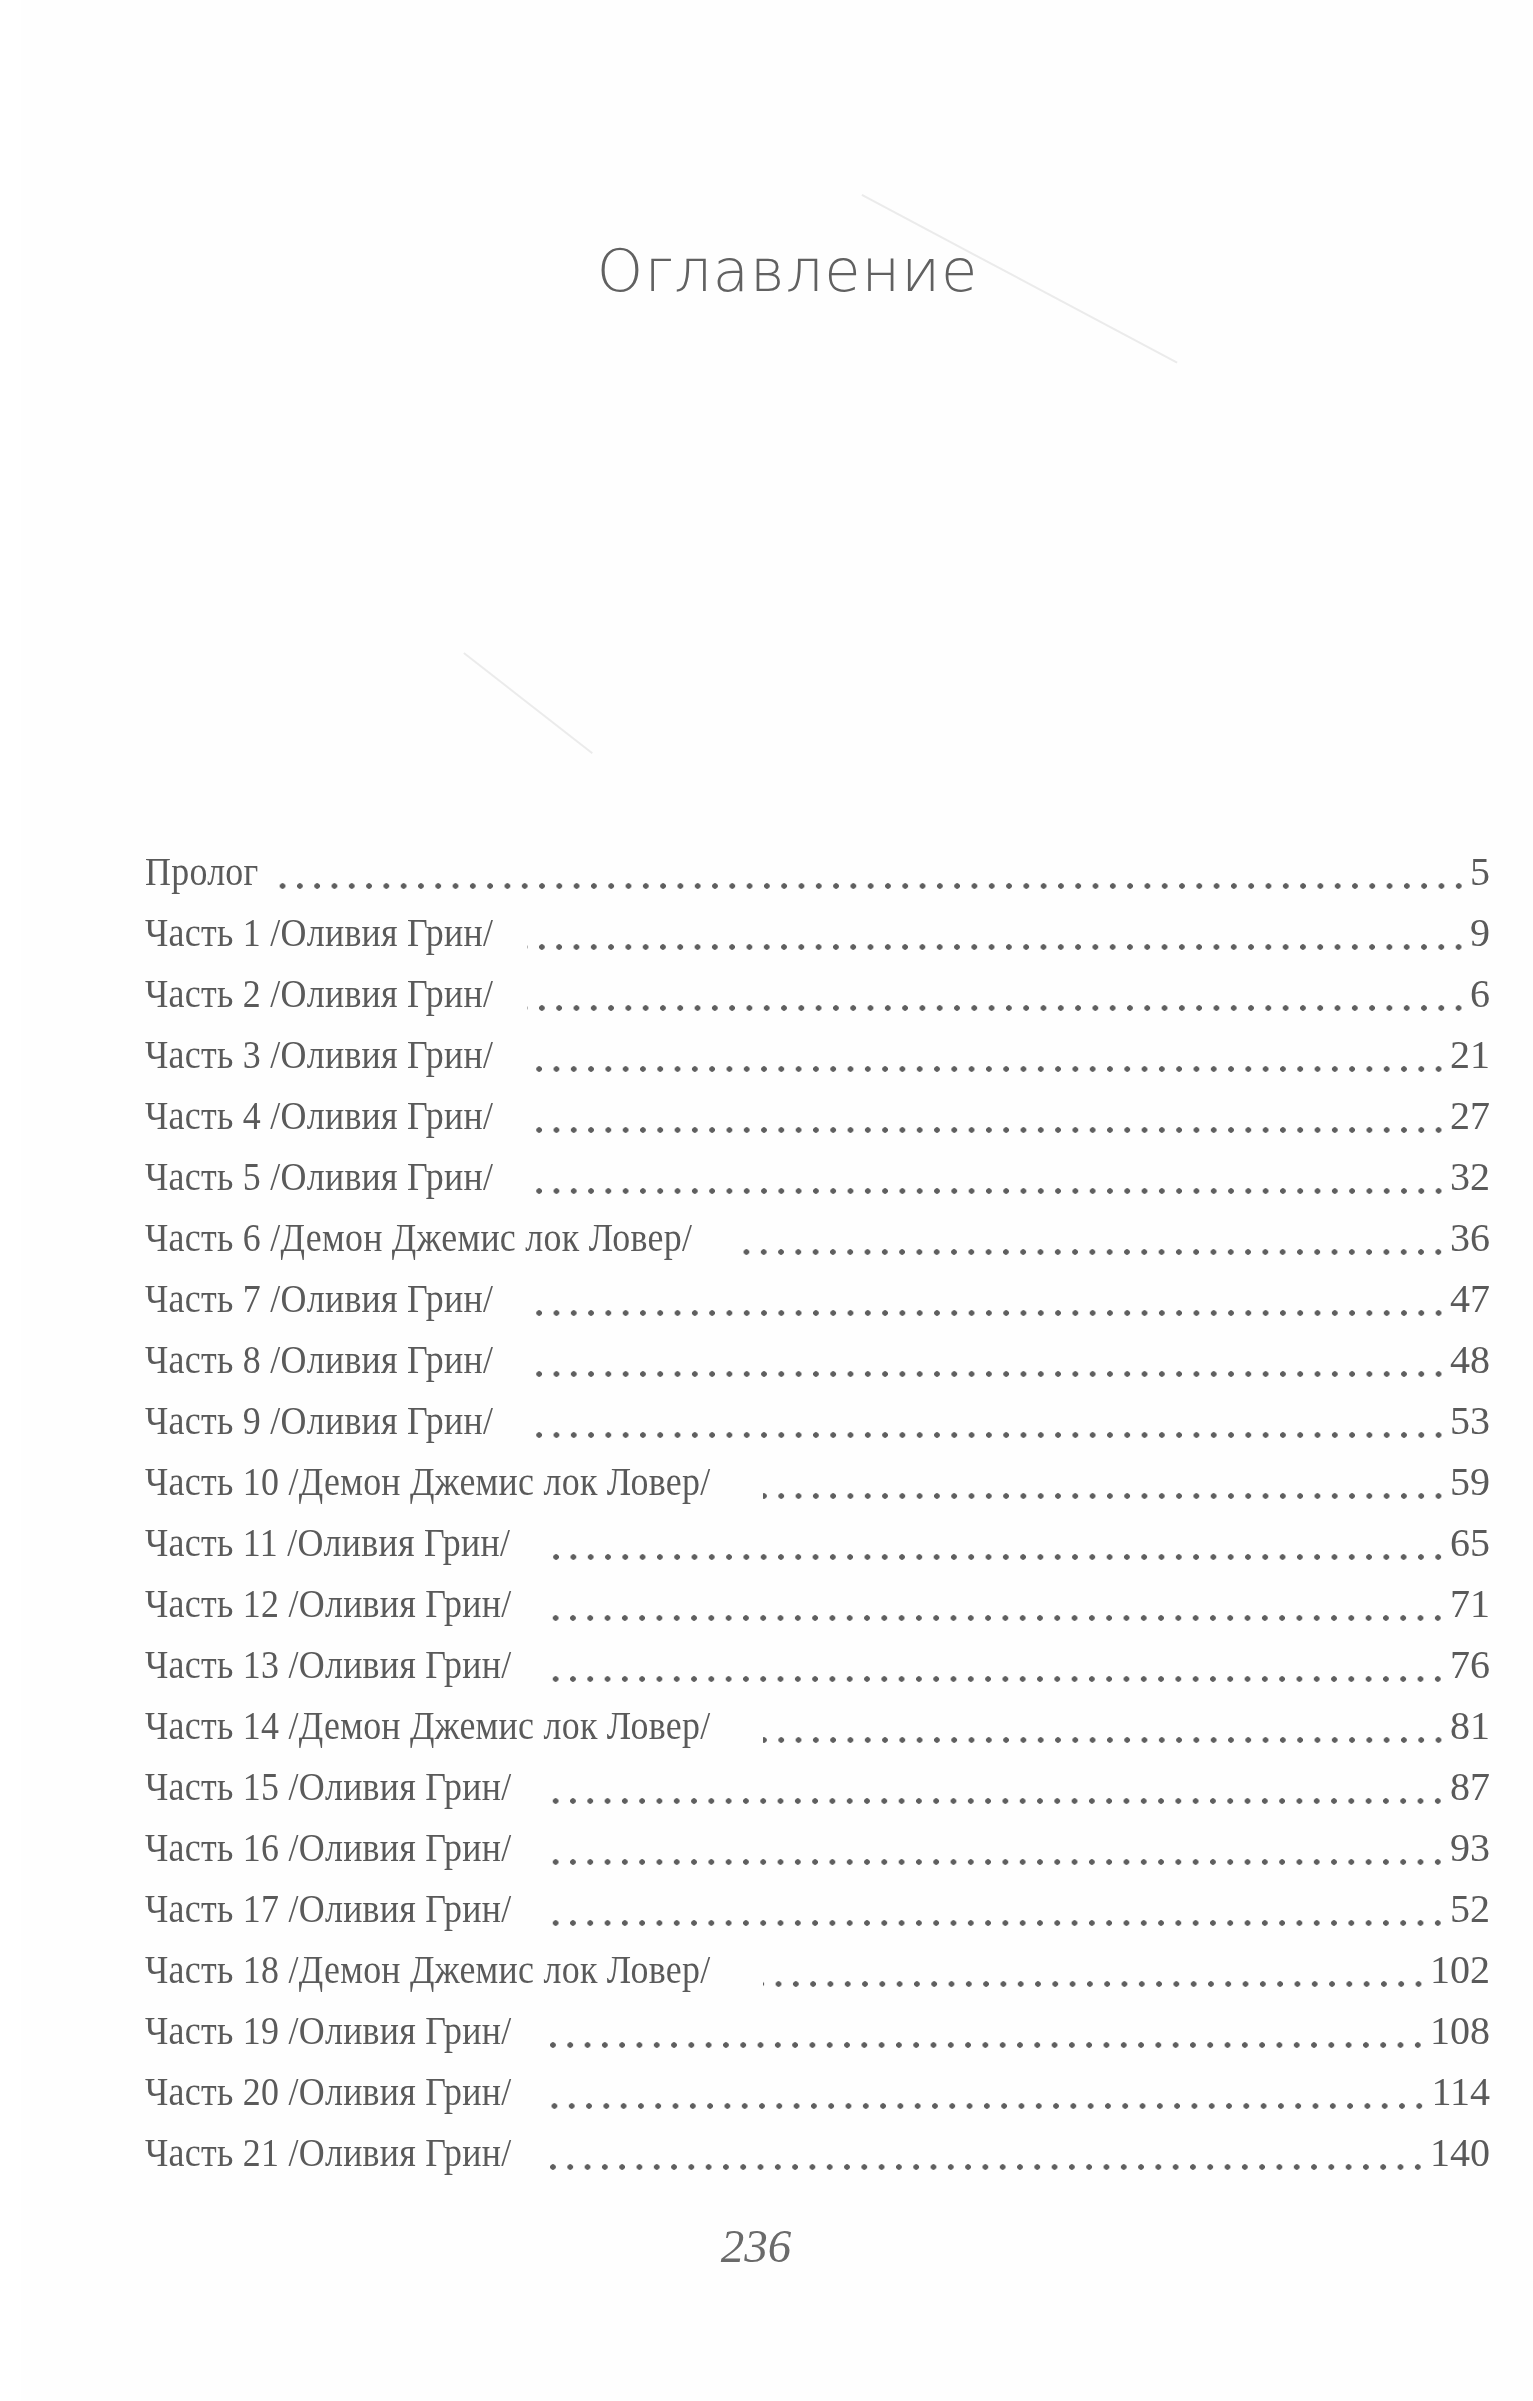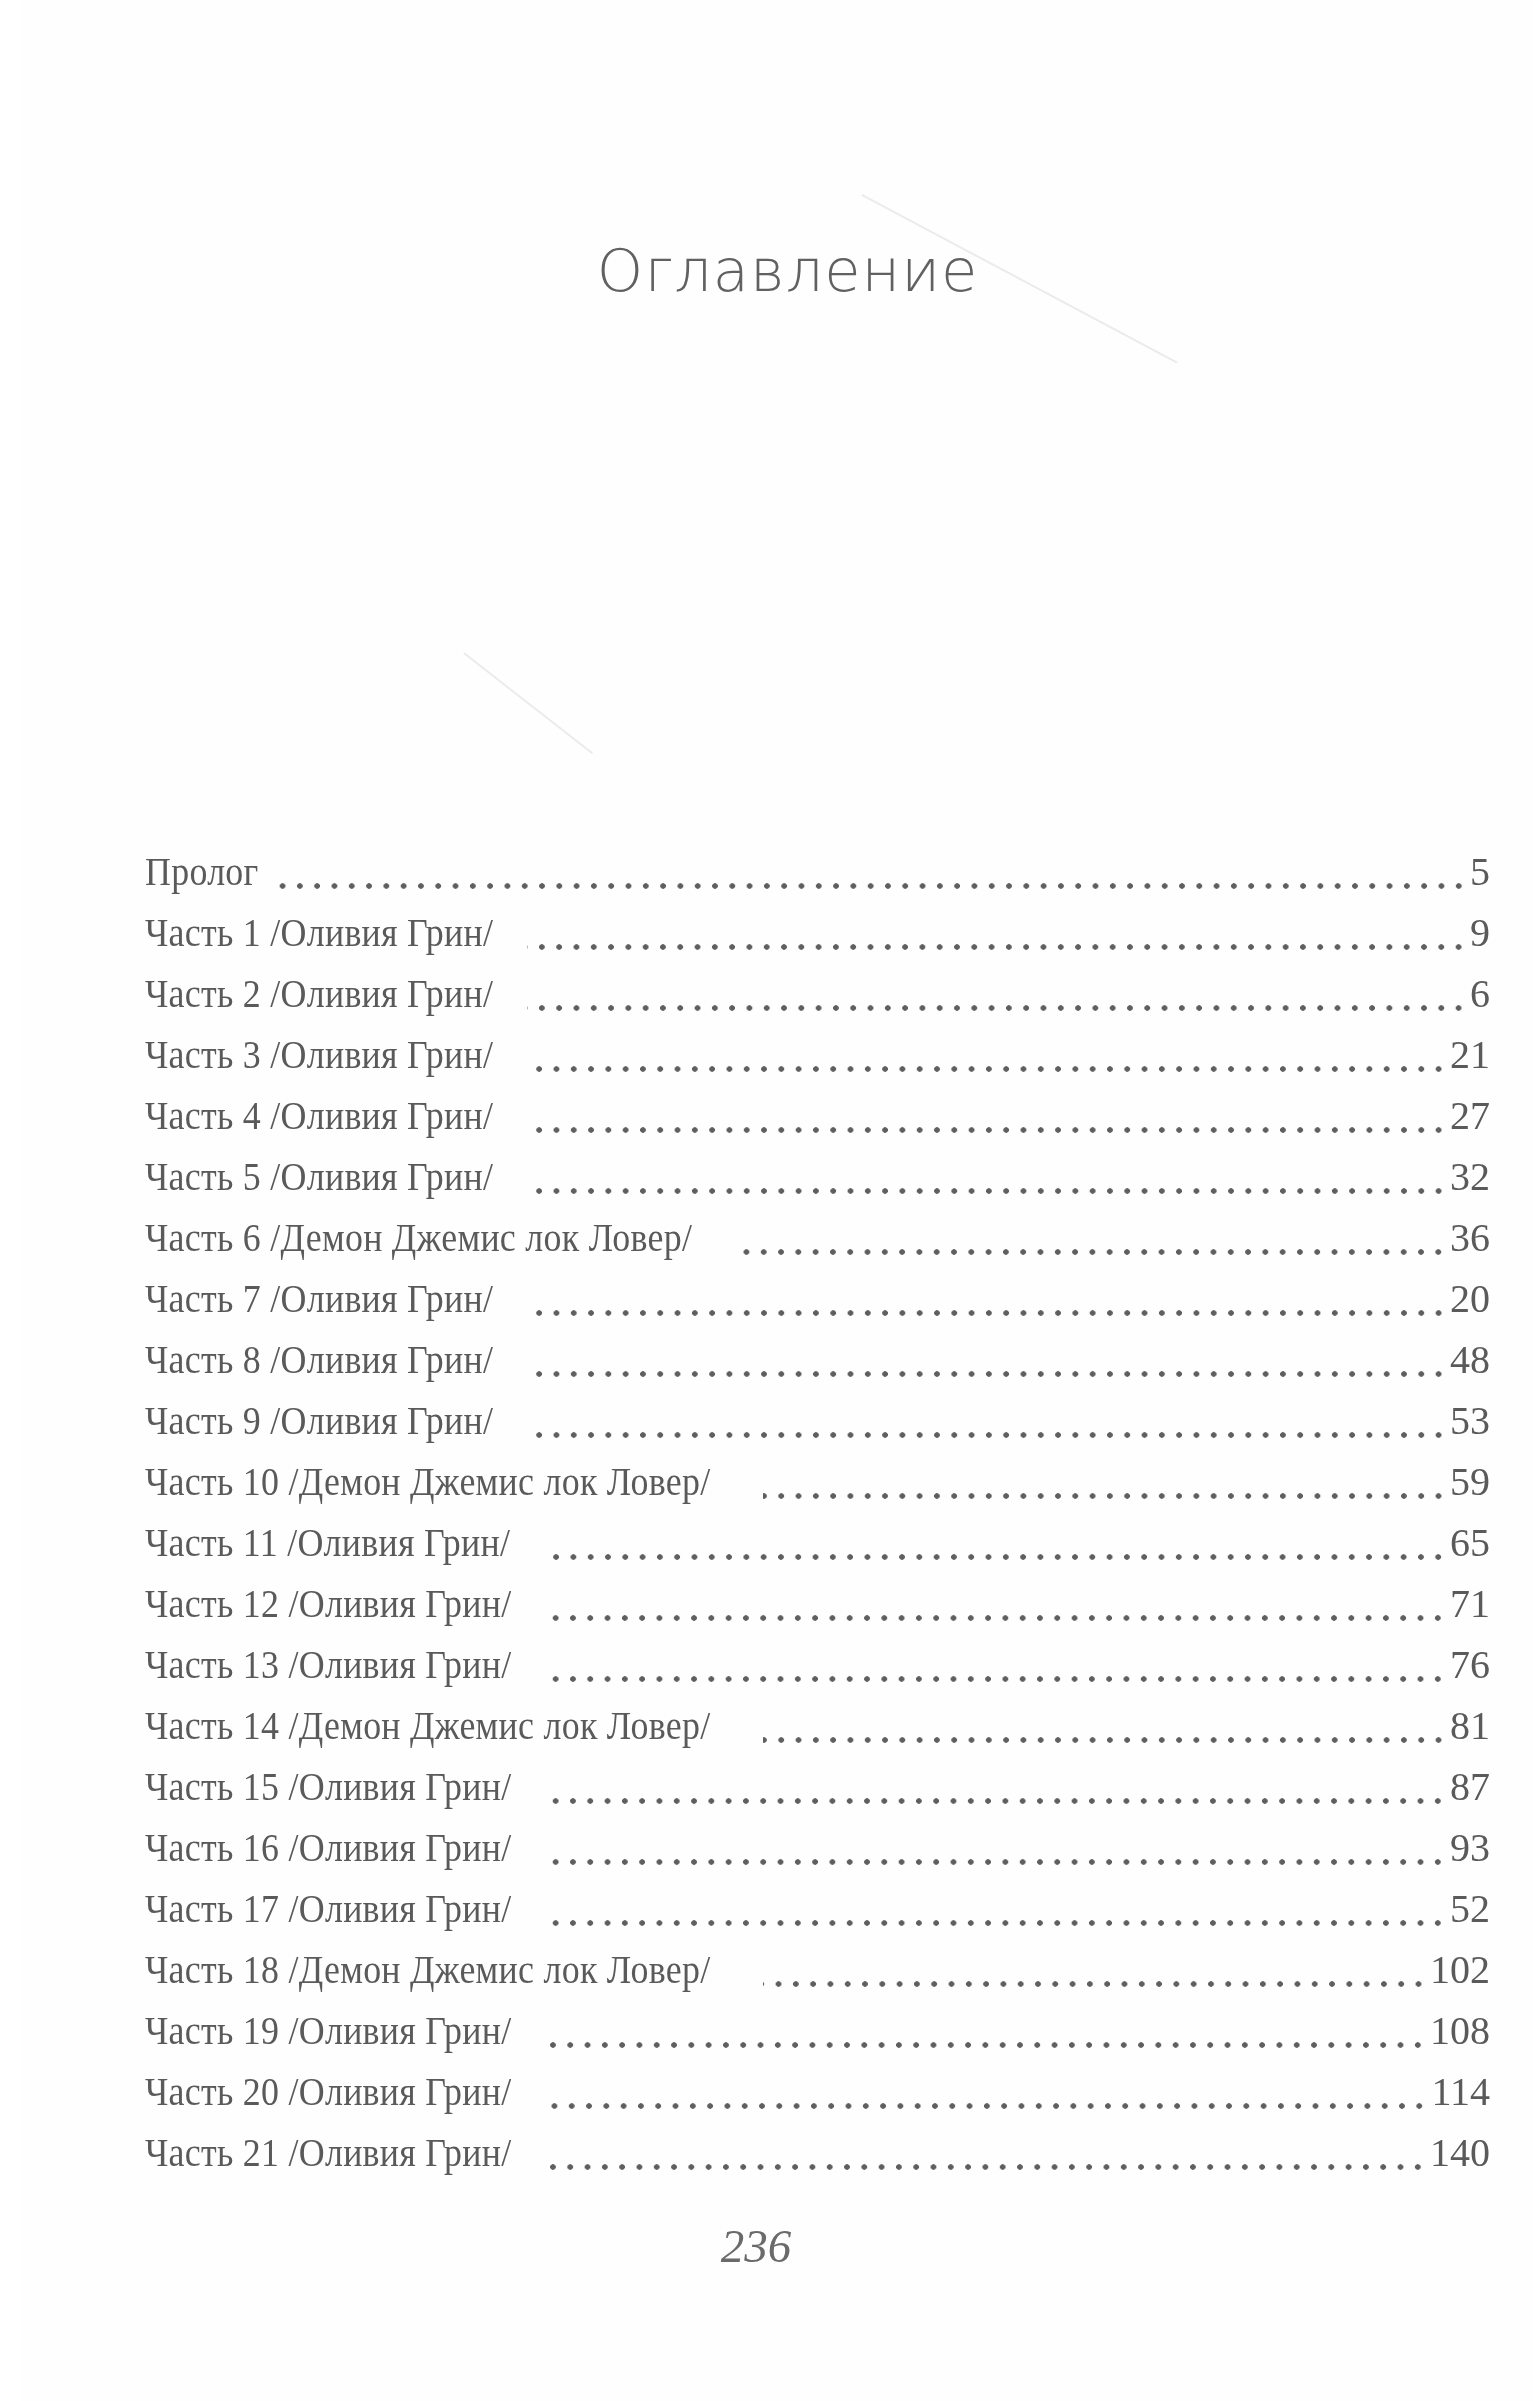--- a/index.html
+++ b/index.html
@@ -133,21 +133,21 @@
       <span class="toc-page">32</span>
     </div>
     <div class="toc-row">
       <span class="toc-label">Часть 6 /Демон Джемис лок Ловер/</span>
       <span class="toc-dots"></span>
       <span class="toc-page">36</span>
     </div>
     <div class="toc-row">
       <span class="toc-label">Часть 7 /Оливия Грин/</span>
       <span class="toc-dots"></span>
-      <span class="toc-page">20</span>
+      <span class="toc-page">47</span>
     </div>
     <div class="toc-row">
       <span class="toc-label">Часть 8 /Оливия Грин/</span>
       <span class="toc-dots"></span>
       <span class="toc-page">48</span>
     </div>
     <div class="toc-row">
       <span class="toc-label">Часть 9 /Оливия Грин/</span>
       <span class="toc-dots"></span>
       <span class="toc-page">53</span>

